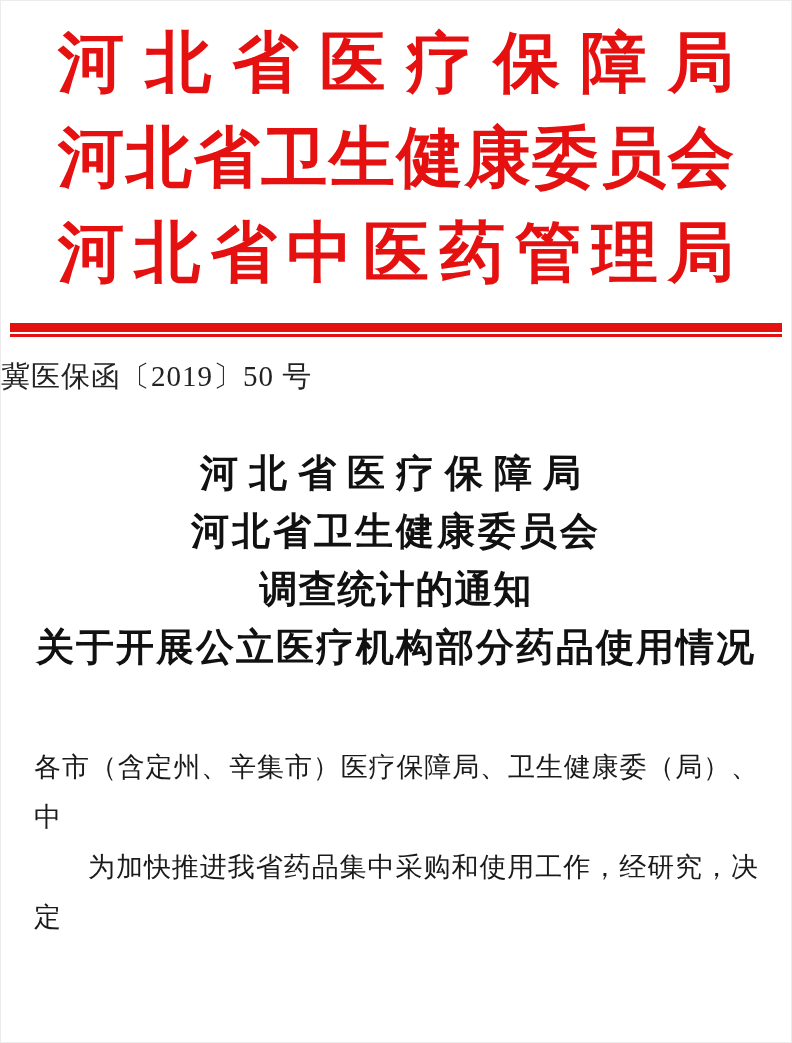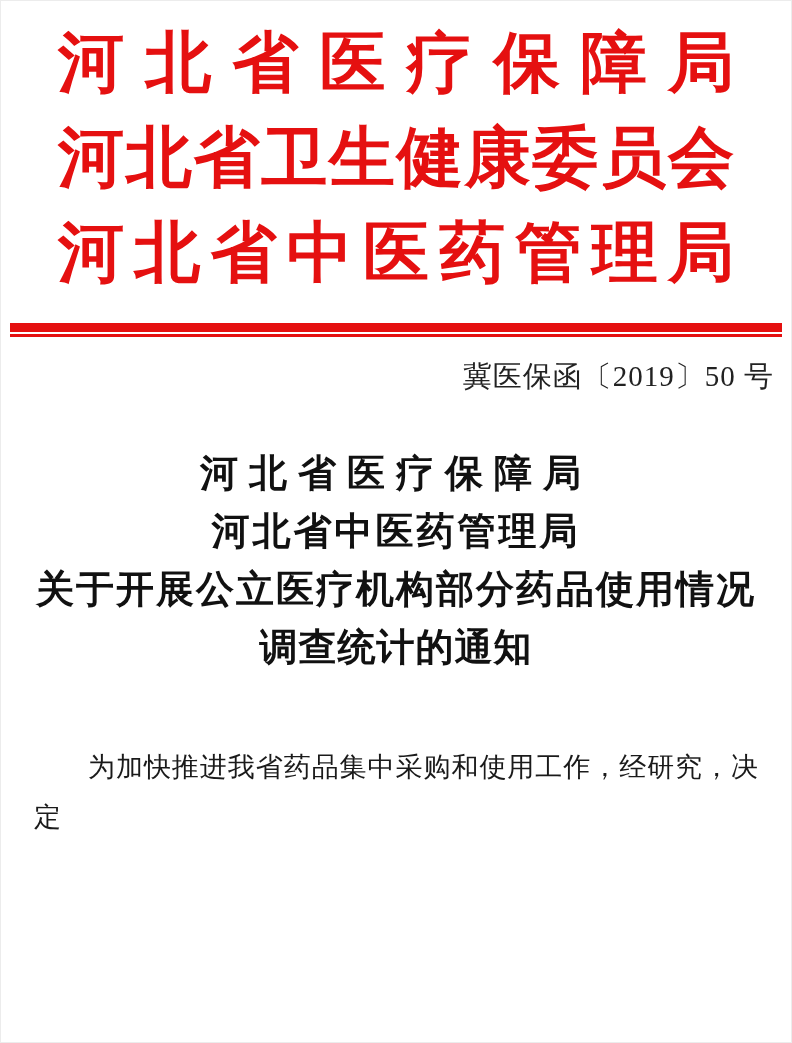--- a/index.html
+++ b/index.html
@@ -48,22 +48,21 @@
   }
   .red-rule .thin {
     height: 3px;
     margin-top: 2px;
     background: #e51010;
   }
 
   
   .doc-number {
     margin-top: 24px;
-    padding-right: 17px;
-    text-align: right;
+    padding-right: 24px;
     font-size: 29px;
     line-height: 31px;
     color: #222222;
     letter-spacing: 1px;
   }
 
   
   .title-block {
     margin-top: 52px;
     text-align: center;
@@ -145,23 +144,24 @@
 
   <div class="red-rule">
     <div class="thick"></div>
     <div class="thin"></div>
   </div>
 
   <div class="doc-number">冀医保函〔2019〕50 号</div>
 
   <div class="title-block">
     <div class="title-line sp-wide">河北省医疗保障局</div>
-    <div class="title-line sp-mid">河北省中医药管理局</div>
+    <div class="title-line sp-mid">河北省卫生健康委员会</div>
+    <div class="title-line sp-tiny">调查统计的通知</div>
     <div class="title-line sp-slight">关于开展公立医疗机构部分药品使用情况</div>
-    <div class="title-line sp-tiny">调查统计的通知</div>
   </div>
 
   <div class="body-block">
+    <div class="body-line justify">各市（含定州、辛集市）医疗保障局、卫生健康委（局）、中</div>
     <div class="body-line justify first-indent">为加快推进我省药品集中采购和使用工作，经研究，决定</div>
 
   </div>
 
 </div>
 
 </body></html>

